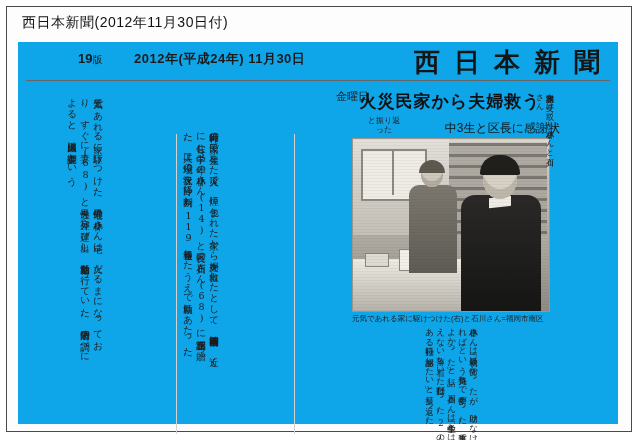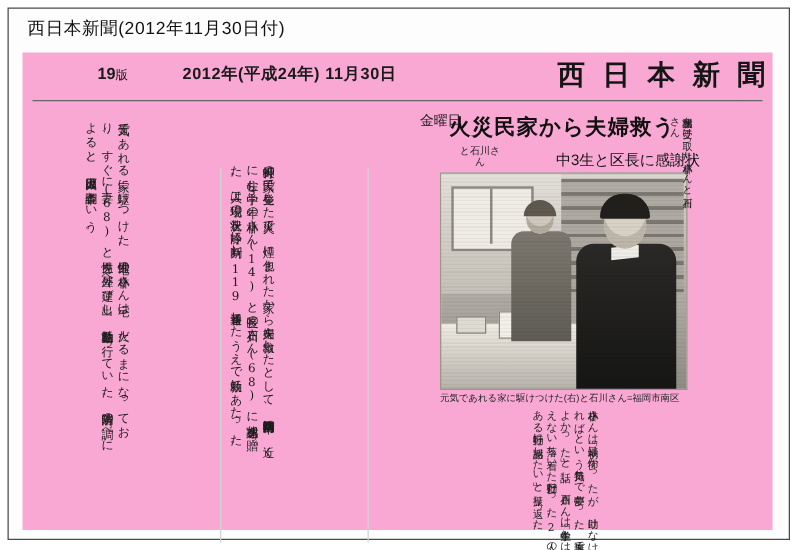--- a/index.html
+++ b/index.html
@@ -40,67 +40,66 @@
     letter-spacing: 0.5px;
     white-space: nowrap;
   }
   
   .clipping {
     position: absolute;
     left: 18px;
     top: 42px;
     width: 600px;
     height: 382px;
-    background: #f9a8d4;
+    background: #0ea5e9;
   }
   .masthead {
     position: absolute;
     left: 8px;
     top: 4px;
     width: 584px;
     height: 34px;
     border-bottom: 1px solid #666;
   }
   .masthead-edition {
     position: absolute;
     left: 52px;
     top: 5px;
     font-size: 13px;
     font-weight: bold;
     color: #1a1a1a;
   }
   .masthead-edition small { font-size: 10px; font-weight: normal; }
   .masthead-date {
     position: absolute;
-    left: 120px;
+    left: 108px;
     top: 4px;
     font-size: 13px;
     font-weight: bold;
     color: #1a1a1a;
     letter-spacing: 0.5px;
   }
   .masthead-day {
     position: absolute;
     left: 310px;
     top: 7px;
     font-size: 11px;
     color: #222;
     margin-top: 36px;
   }
   .masthead-title {
     position: absolute;
     left: 388px;
     top: -1px;
-    font-size: 22px;
+    font-size: 26px;
     font-family: "DejaVu Serif", serif;
     font-weight: bold;
     letter-spacing: 14px;
     color: #151515;
     white-space: nowrap;
-    margin-left: 32px;
   }
   
   .article {
     position: absolute;
     left: 46px;
     top: 44px;
     width: 512px;
     height: 320px;
   }
   
@@ -310,21 +309,21 @@
       <div class="masthead-title">西日本新聞</div>
     </div>
 
     <div class="article">
 
       <div class="vrule" style="left:112px;"></div>
       <div class="vrule" style="left:230px;"></div>
 
       <div class="headline">火災民家から夫婦救う</div>
       <div class="subhead">中3生と区長に感謝状</div>
-      <div class="sub-lead">と石川さん</div>
+      <div class="sub-lead">と振り返った</div>
 
       <div class="photo">
         <div class="ph-bg"></div>
         <div class="ph-wall"></div>
         <div class="ph-window"></div>
         <div class="ph-shelf"></div>
         <div class="ph-desk"></div>
         <div class="ph-obj1"></div>
         <div class="ph-obj2"></div>
         <div class="ph-person-a">

